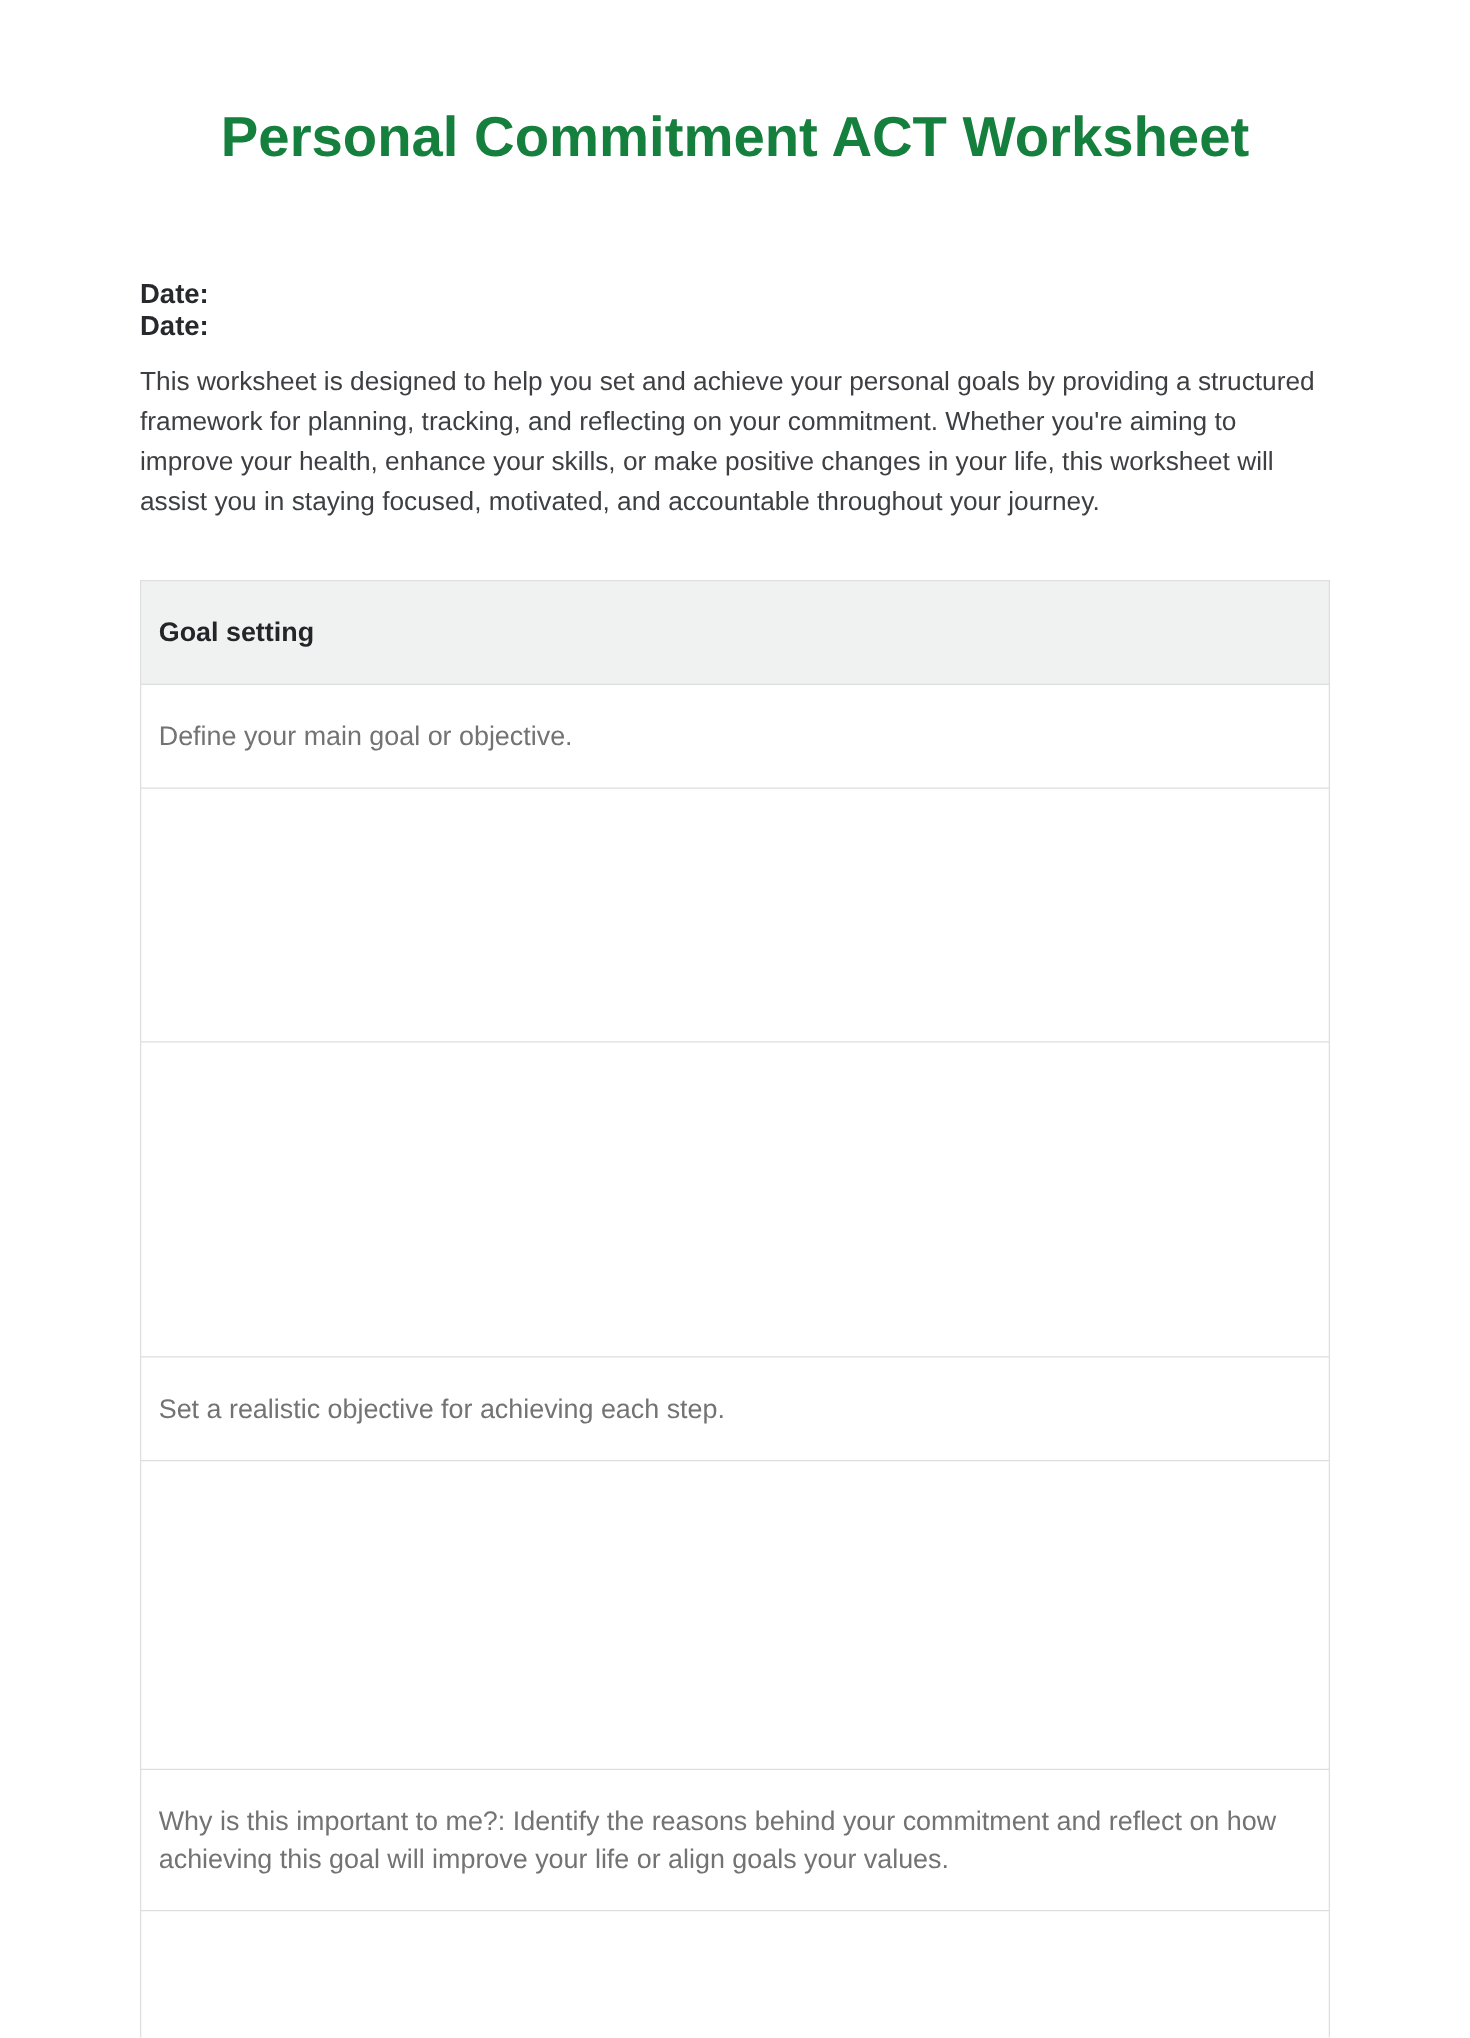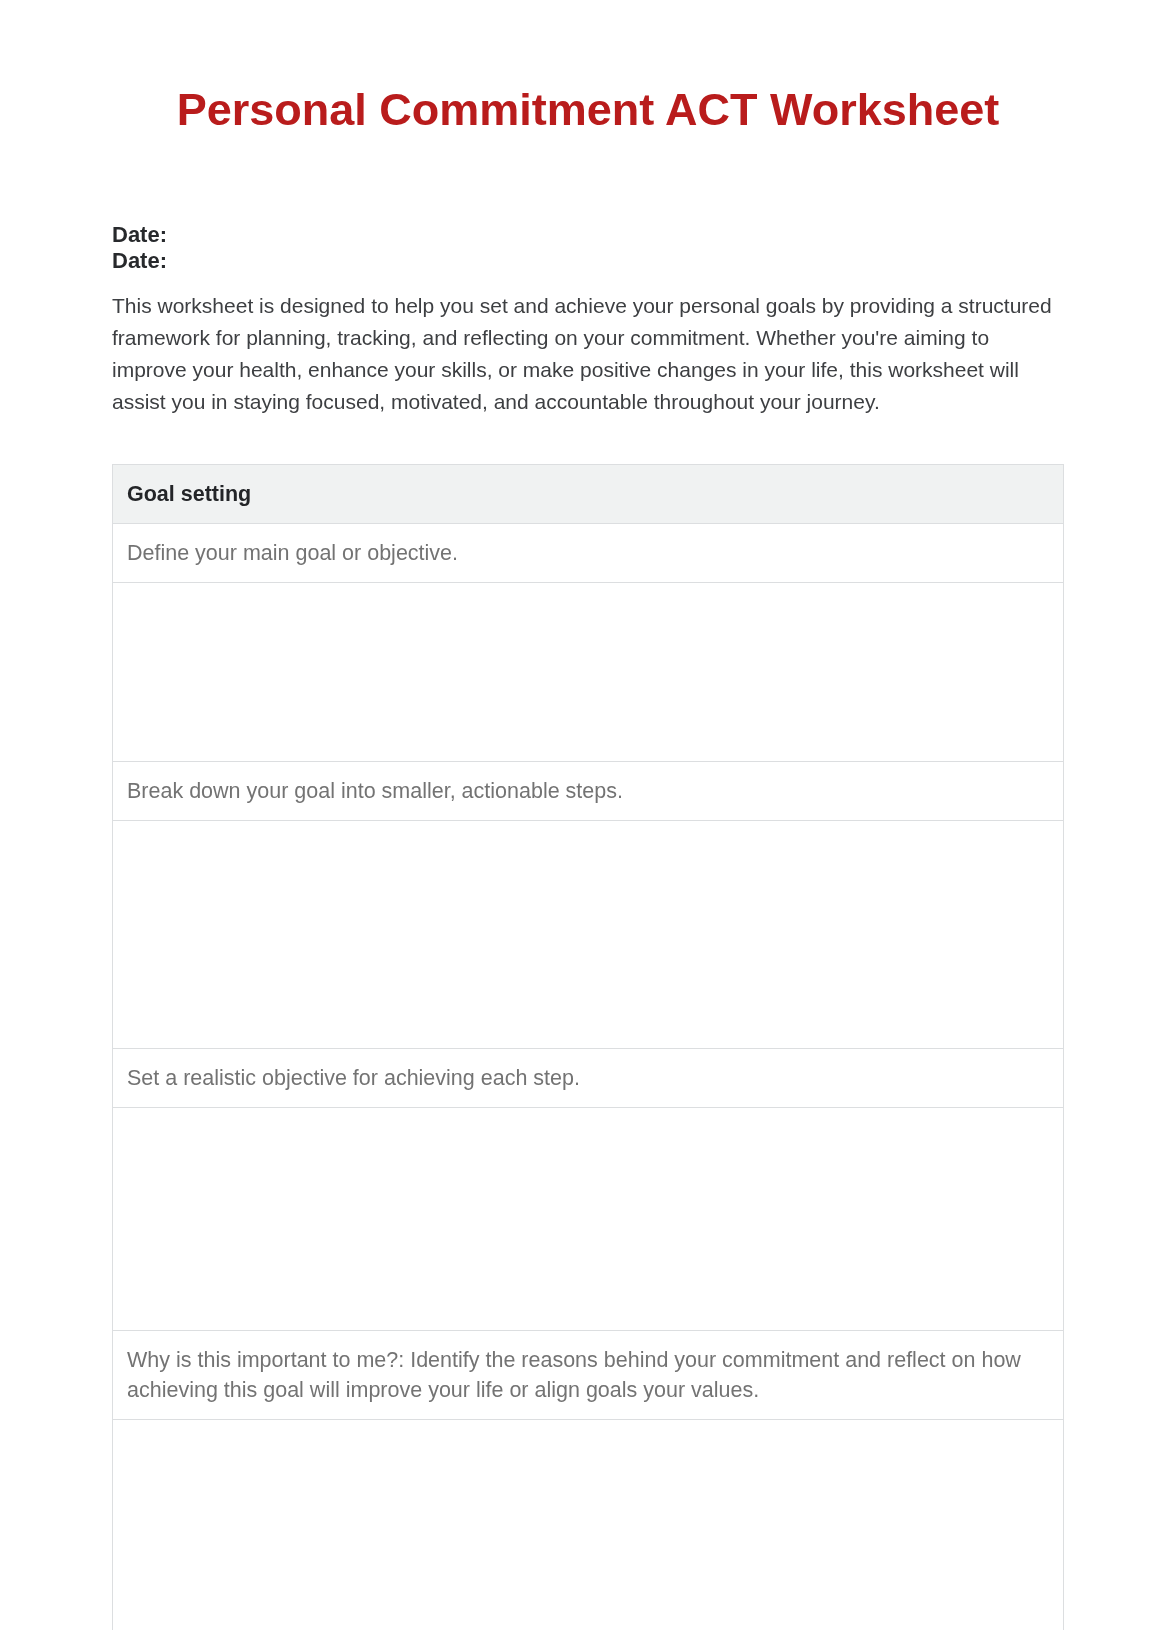--- a/index.html
+++ b/index.html
@@ -12,21 +12,21 @@
     position: relative;
   }
   .page { padding: 0 112px; }
 
   .title {
     margin: 84px 0 0 0;
     text-align: center;
     font-size: 45px;
     line-height: 52px;
     font-weight: bold;
-    color: #b91c1c;
+    color: #15803d;
   }
 
   .label {
     font-weight: bold;
     font-size: 22px;
     line-height: 26px;
     color: #27292c;
   }
   .name-label { margin-top: 86px; }
   .date-label { }
@@ -44,21 +44,21 @@
     margin-top: 46px;
     table-layout: fixed;
   }
   table.goal-table th,
   table.goal-table td {
     border: 1px solid #dcdee0;
     font-size: 21.5px;
     line-height: 30px;
     text-align: left;
     vertical-align: top;
-    padding: 14px 14px;
+    padding: 26px 14px;
   }
   table.goal-table th {
     background: #f0f2f2;
     font-weight: bold;
     color: #232528;
   }
   td.prompt { color: #737373; background: #ffffff; }
   td.answer { padding: 0; background: #ffffff; }
   .a1 { height: 150px; }
   .a2 { height: 199px; }
@@ -85,23 +85,20 @@
     </thead>
     <tbody>
       <tr>
         <td class="prompt">Define your main goal or objective.</td>
       </tr>
       <tr>
         <td class="answer a1"></td>
       </tr>
 
       <tr>
-        <td class="prompt">Break down your goal into smaller, actionable steps.</td>
-      </tr>
-      <tr>
         <td class="answer a2"></td>
       </tr>
 
       <tr>
         <td class="prompt">Set a realistic objective for achieving each step.</td>
       </tr>
       <tr>
         <td class="answer a3"></td>
       </tr>
 

